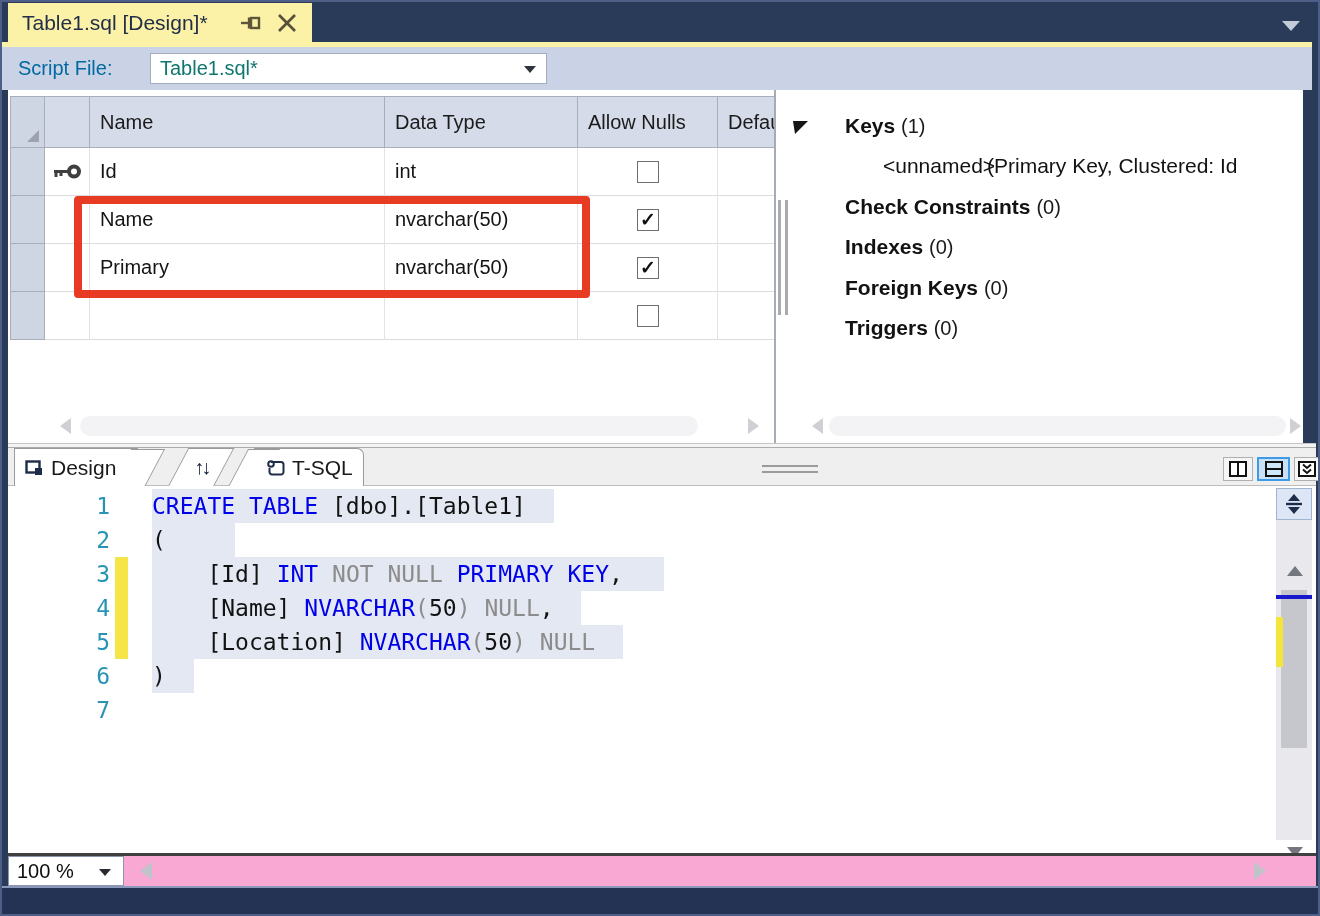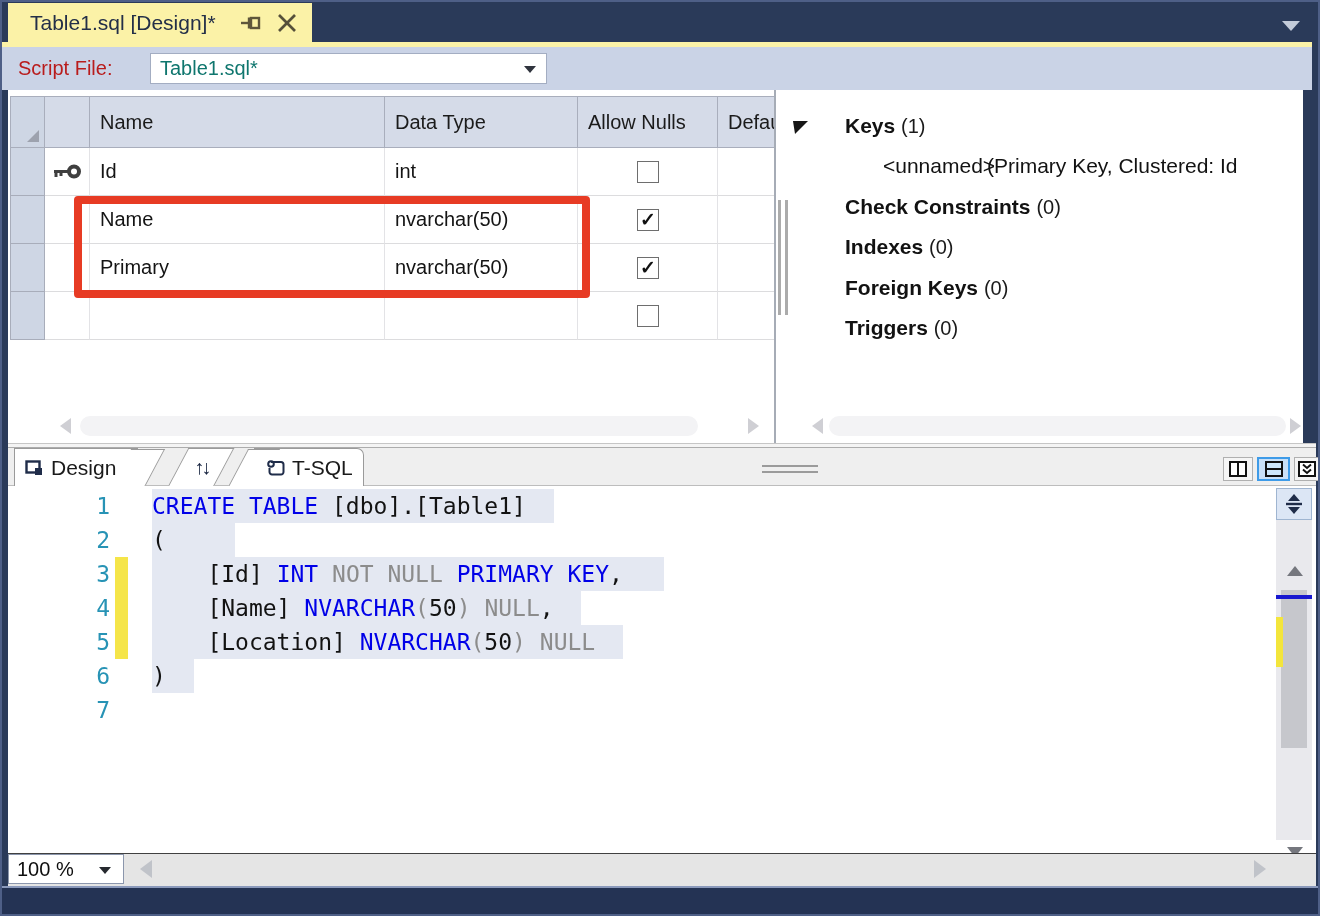--- a/index.html
+++ b/index.html
@@ -3,31 +3,31 @@
 <meta charset="utf-8">
 <style>
   * { margin:0; padding:0; box-sizing:border-box; }
   html,body { width:1320px; height:916px; overflow:hidden; }
   body { font-family:"Liberation Sans", sans-serif; }
   #app { position:relative; width:1320px; height:916px; background:#2A3A59; overflow:hidden; }
   #app::after { content:""; position:absolute; inset:0; border:2px solid #4E5F87; pointer-events:none; z-index:90; }
 
   
   .doc-tab { position:absolute; left:8px; top:3px; width:304px; height:39px; background:#FBF2A7; display:flex; align-items:center; }
-  .doc-tab-label { font-size:21px; color:#232F48; padding-left:22px; white-space:nowrap; }
+  .doc-tab-label { font-size:21px; color:#232F48; padding-left:14px; white-space:nowrap; }
   .tab-icon { position:absolute; top:11px; width:22px; height:18px; cursor:pointer; }
   .pin-icon { left:232px; }
   .close-icon { left:268px; }
   .tabbar-caret { position:absolute; right:20px; top:21px; width:0; height:0;
       border-left:9px solid transparent; border-right:9px solid transparent; border-top:10px solid #C3CBD9; cursor:pointer; }
   .yellow-strip { position:absolute; left:0; top:42px; width:1312px; height:5px; background:#FBF2A7; }
 
   
   .toolbar { position:absolute; left:0; top:47px; width:1312px; height:43px; background:#CAD3E6; }
-  .toolbar-label { position:absolute; left:18px; top:0; line-height:43px; font-size:20px; color:#b91c1c; }
+  .toolbar-label { position:absolute; left:18px; top:0; line-height:43px; font-size:20px; color:#0369a1; }
   .combo { position:absolute; left:150px; top:6px; width:397px; height:31px; background:#fff; border:1px solid #A3ADC2; }
   .combo-text { position:absolute; left:9px; top:0; line-height:29px; font-size:20px; color:#0f766e; white-space:nowrap; }
   .combo-caret { position:absolute; right:10px; top:12px; width:0; height:0;
       border-left:6px solid transparent; border-right:6px solid transparent; border-top:7px solid #30343E; }
 
   
   .main { position:absolute; left:8px; top:90px; width:1295px; height:353px; background:#fff; }
   .pane-divider { position:absolute; left:766px; top:0; width:2px; height:353px; background:#A6ACB6; }
 
   
@@ -97,21 +97,21 @@
   .vsb { position:absolute; left:1268px; top:39px; width:36px; height:367px; }
   .vsb-split { position:absolute; left:0; top:2px; width:36px; height:32px; background:#DCE6F5; border:1px solid #9FB5D1; display:flex; align-items:center; justify-content:center; cursor:row-resize; }
   .vsb-track { position:absolute; left:0; top:34px; width:36px; height:320px; background:#E9E9ED; }
   .vsb-up { position:absolute; left:11px; top:46px; width:0; height:0; border-left:8px solid transparent; border-right:8px solid transparent; border-bottom:10px solid #75777E; cursor:pointer; }
   .vsb-down { position:absolute; left:11px; top:327px; width:0; height:0; border-left:8px solid transparent; border-right:8px solid transparent; border-top:10px solid #75777E; cursor:pointer; }
   .vsb-thumb { position:absolute; left:5px; top:70px; width:26px; height:158px; background:#C6C7CC; cursor:grab; }
   .vsb-blue { position:absolute; left:0; top:75px; width:36px; height:4px; background:#1717CF; z-index:3; }
   .vsb-yellow { position:absolute; left:0; top:97px; width:7px; height:50px; background:#F3E53C; z-index:2; }
 
   
-  .hsb-row { position:absolute; left:0; top:406px; width:1308px; height:40px; background:#e5e5e5; border-top:1px solid #404040; }
+  .hsb-row { position:absolute; left:0; top:406px; width:1308px; height:40px; background:#f9a8d4; border-top:3px solid #404040; }
   .zoom-combo { position:absolute; left:0; top:0; width:116px; height:30px; background:#fff; border:1px solid #8B96AC; cursor:pointer; }
   .zoom-text { position:absolute; left:8px; line-height:28px; font-size:20px; color:#0E0E0E; }
   .zoom-caret { position:absolute; right:12px; top:12px; width:0; height:0; border-left:6px solid transparent; border-right:6px solid transparent; border-top:7px solid #26292F; }
   .hsb-left { position:absolute; left:132px; top:6px; width:0; height:0; border-top:9px solid transparent; border-bottom:9px solid transparent; border-right:12px solid #C0C3C9; cursor:pointer; }
   .hsb-right { position:absolute; left:1246px; top:6px; width:0; height:0; border-top:9px solid transparent; border-bottom:9px solid transparent; border-left:12px solid #C0C3C9; cursor:pointer; }
 
   .bottom-strip { position:absolute; left:0; top:886px; width:1320px; height:30px; background:#243354; border-top:2px solid #8A99BB; }
 </style>
 </head>
 <body>

